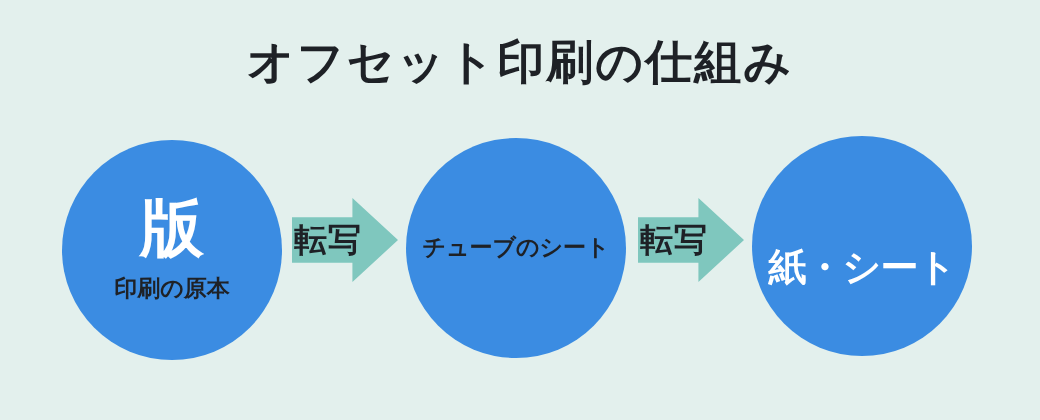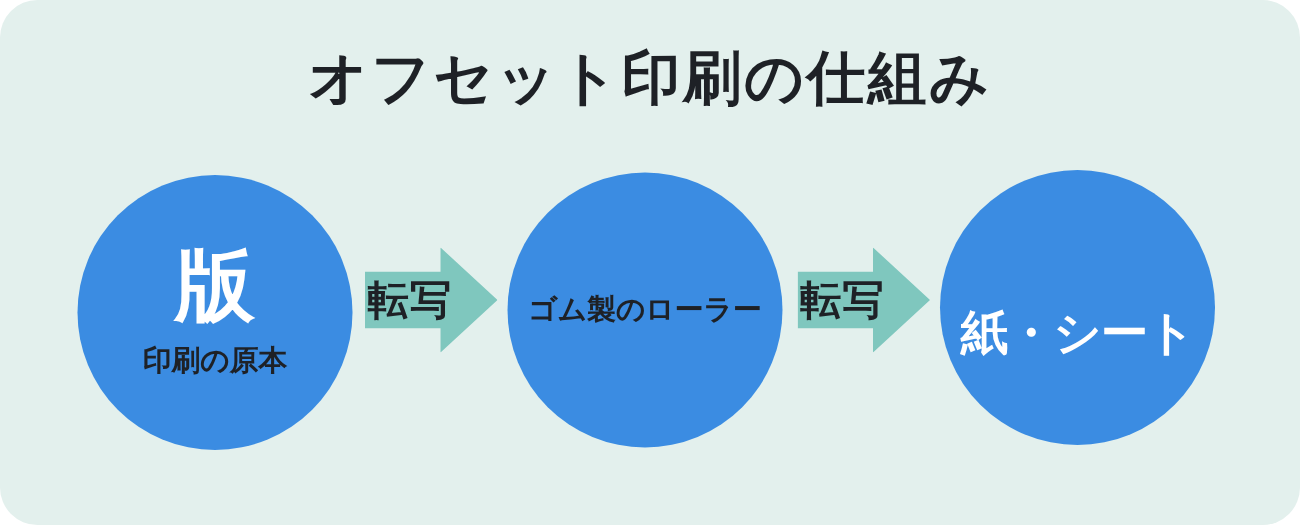--- a/index.html
+++ b/index.html
@@ -6,21 +6,20 @@
     margin: 0;
     padding: 0;
   }
   .canvas {
     position: relative;
     width: 1040px;
     height: 420px;
     background: var(--background, #E3F0ED);
     overflow: hidden;
     font-family: "Liberation Sans", sans-serif;
-    border-radius: 30px;
   }
   .title {
     position: absolute;
     top: 36px;
     left: 0;
     width: 100%;
     margin: 0;
     text-align: center;
     font-size: 47px;
     line-height: 1.1;
@@ -99,21 +98,21 @@
       <div class="sub-label">印刷の原本</div>
     </div>
   </div>
 
   <div class="arrow arrow-1">
     <span class="arrow-label">転写</span>
   </div>
 
   <div class="step step-2">
     <div class="step-inner">
-      <div class="sub-label">ゴム製のローラー</div>
+      <div class="sub-label">チューブのシート</div>
     </div>
   </div>
 
   <div class="arrow arrow-2">
     <span class="arrow-label">転写</span>
   </div>
 
   <div class="step step-3">
     <div class="step-inner">
       <div class="main-label">紙・シート</div>

